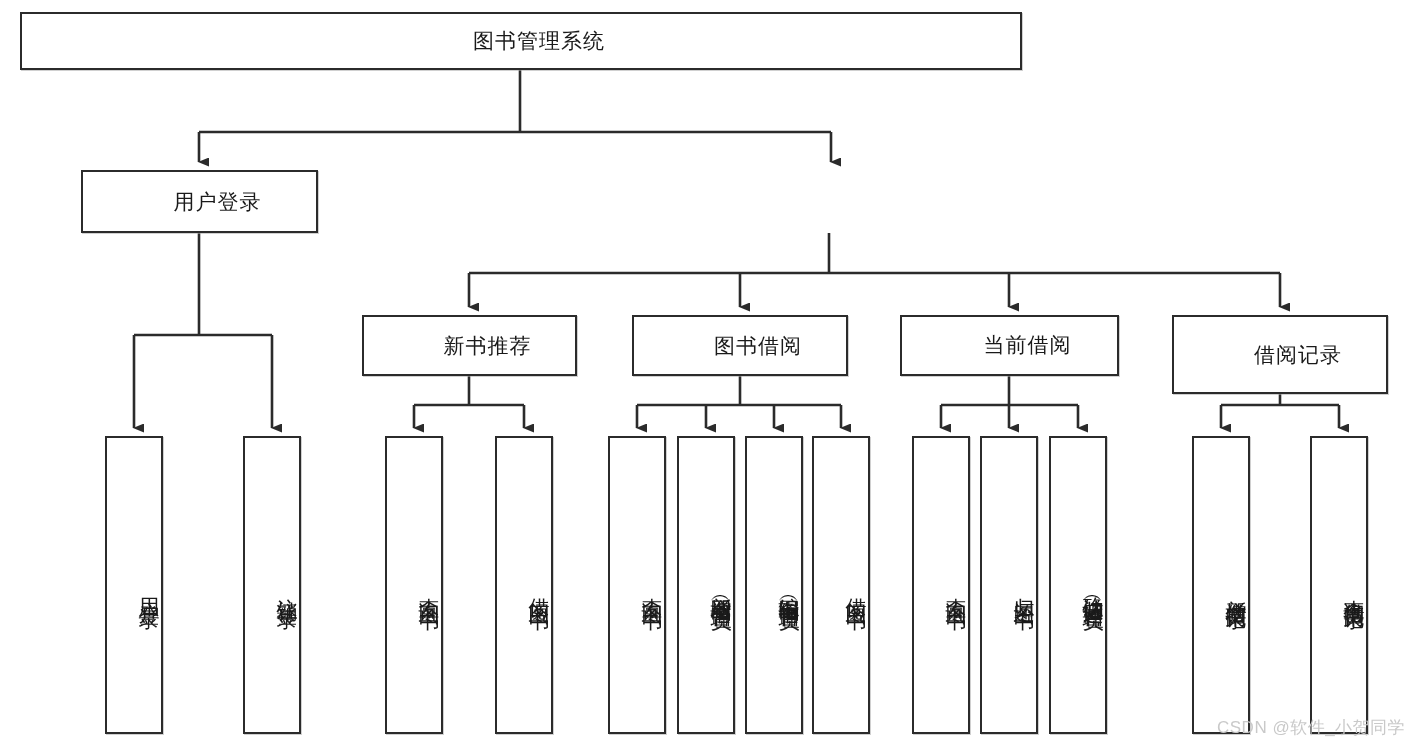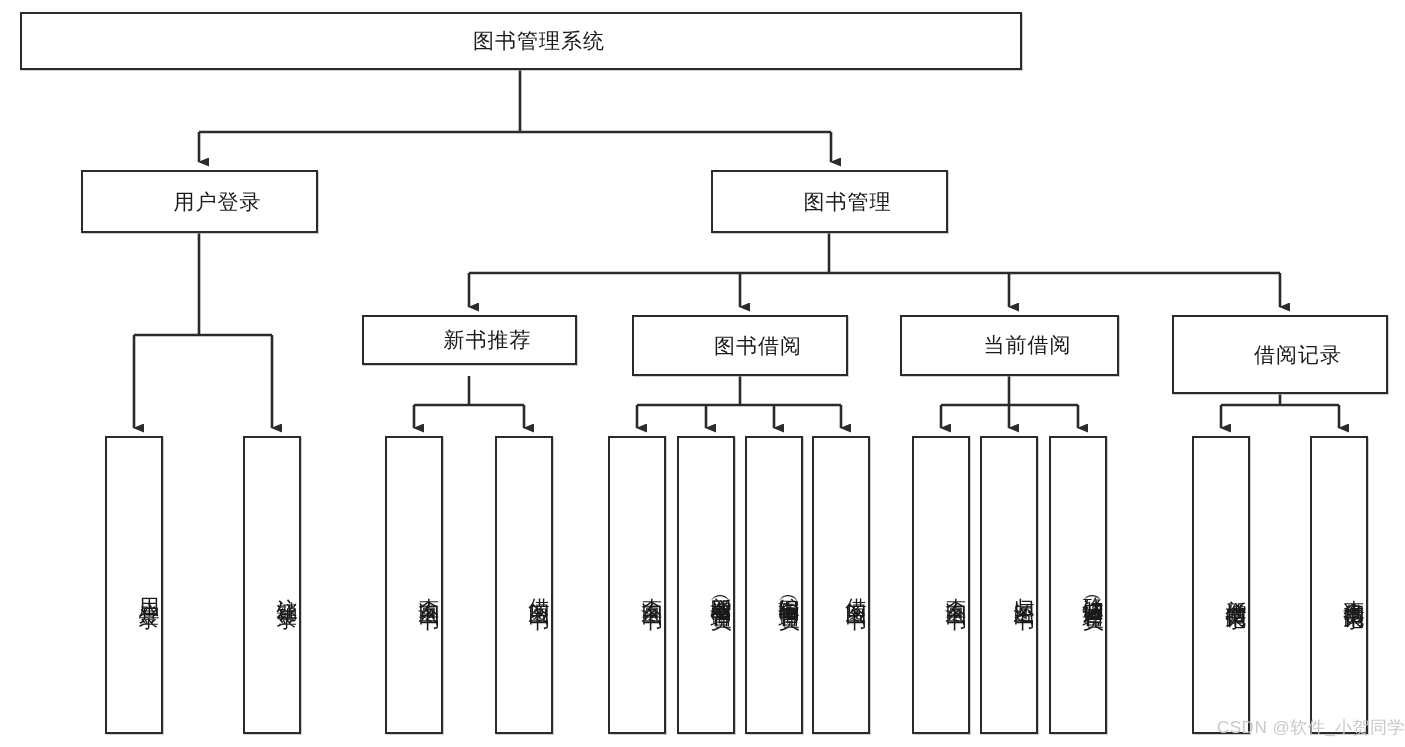--- a/index.html
+++ b/index.html
@@ -120,25 +120,22 @@
     </g>
   </svg>
 
   <div class="node h" style="left:20px; top:12px; width:1002px; height:58px;">
     <span>图书管理系统</span>
   </div>
 
   <div class="node h" style="left:81px; top:170px; width:237px; height:63px;">
     <span>用户登录</span>
   </div>
-  <div class="node h" style="left:711px; top:170px; width:237px; height:63px;">
-    <span>图书管理</span>
-  </div>
 
-  <div class="node h" style="left:362px; top:315px; width:215px; height:50px;">
+  <div class="node h" style="left:362px; top:315px; width:215px; height:61px;">
     <span>新书推荐</span>
   </div>
   <div class="node h" style="left:632px; top:315px; width:216px; height:61px;align-items:center;">
     <span>图书借阅</span>
   </div>
   <div class="node h" style="left:900px; top:315px; width:219px; height:61px;font-family:Liberation Serif, serif;">
     <span>当前借阅</span>
   </div>
   <div class="node h" style="left:1172px; top:315px; width:216px; height:79px;">
     <span>借阅记录</span>

